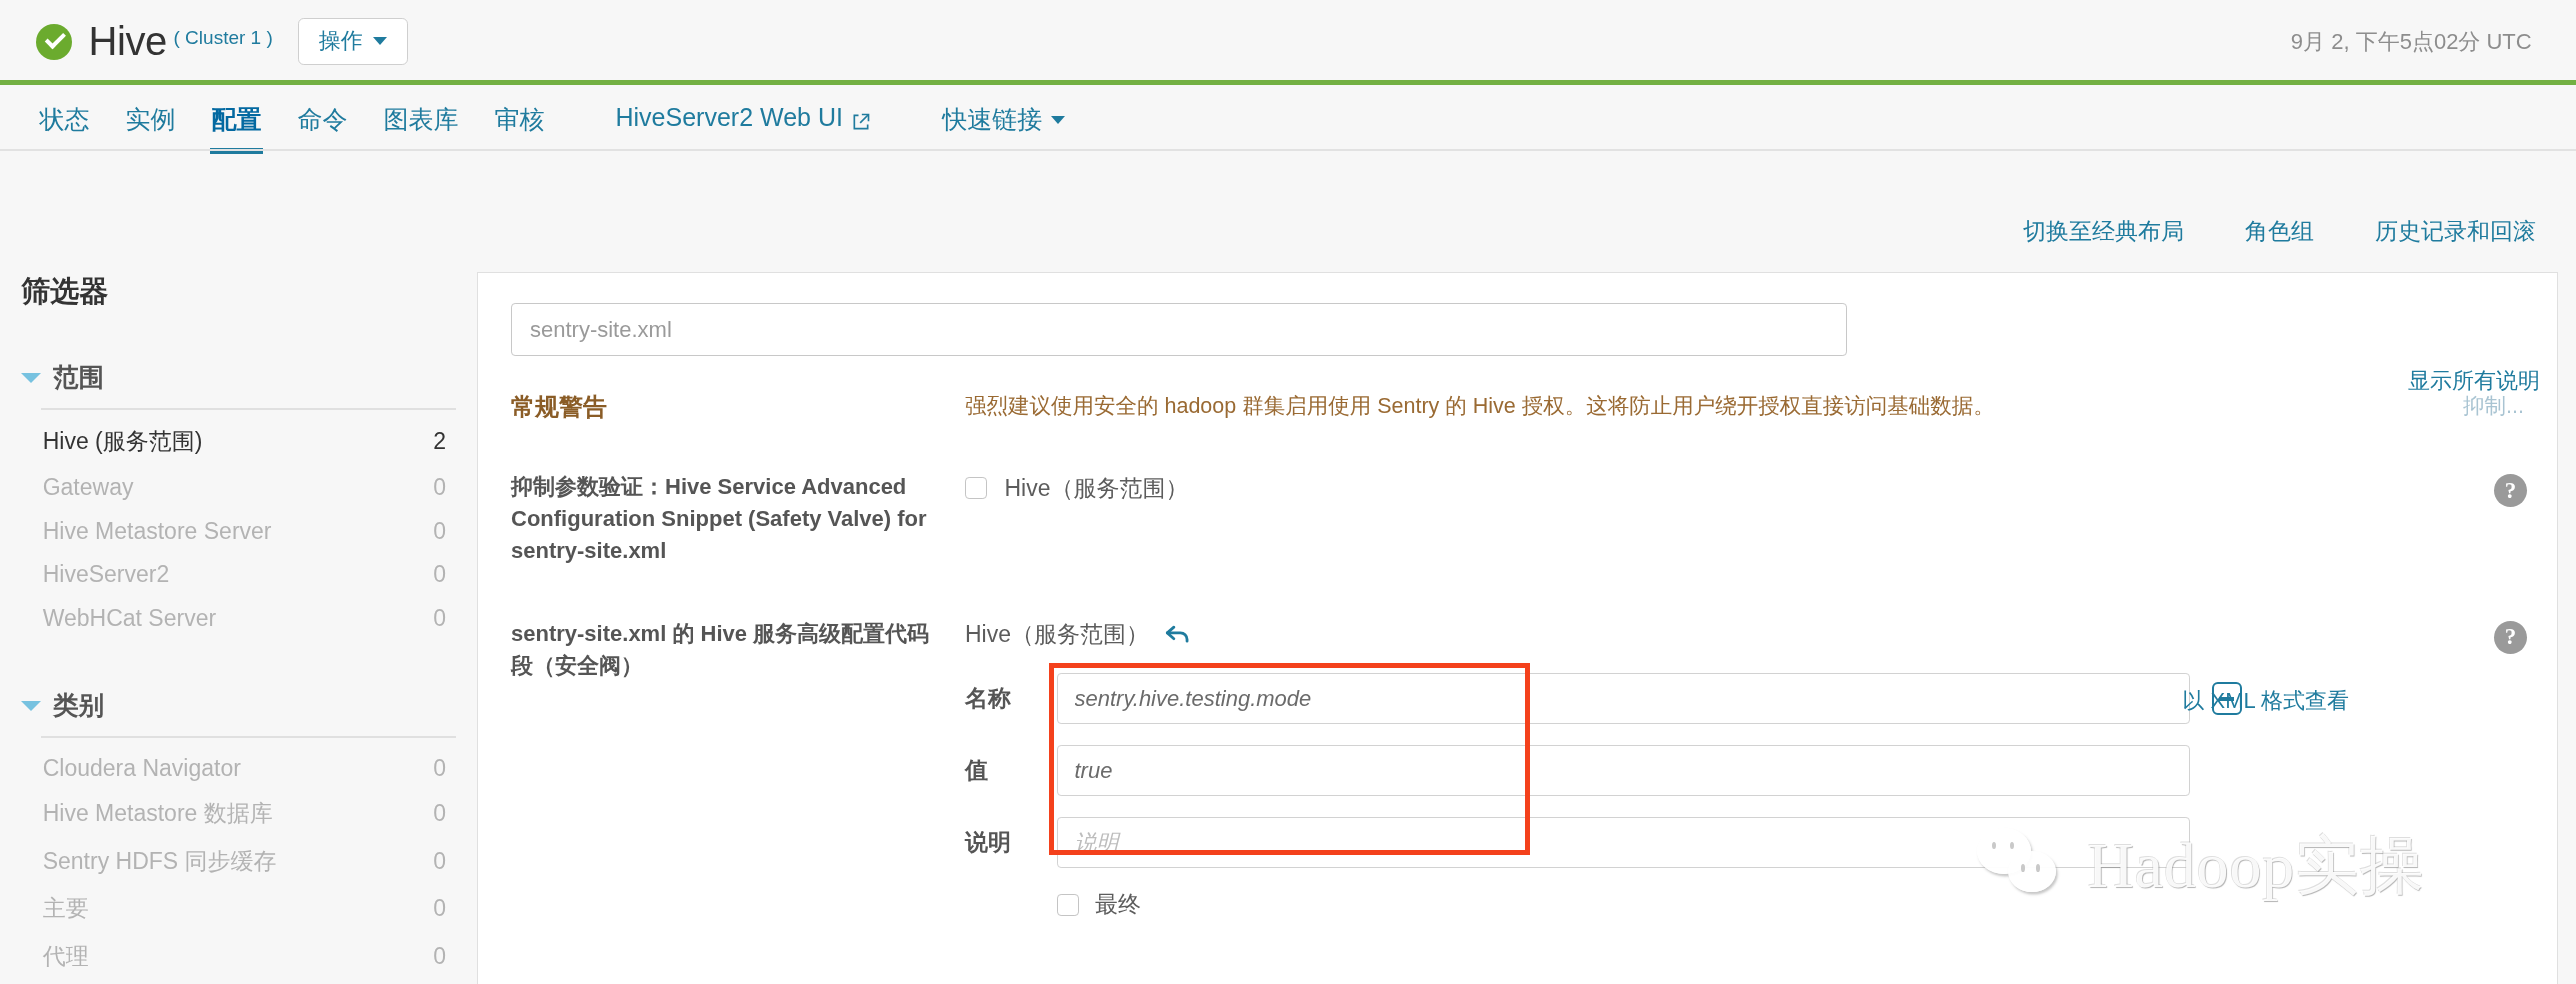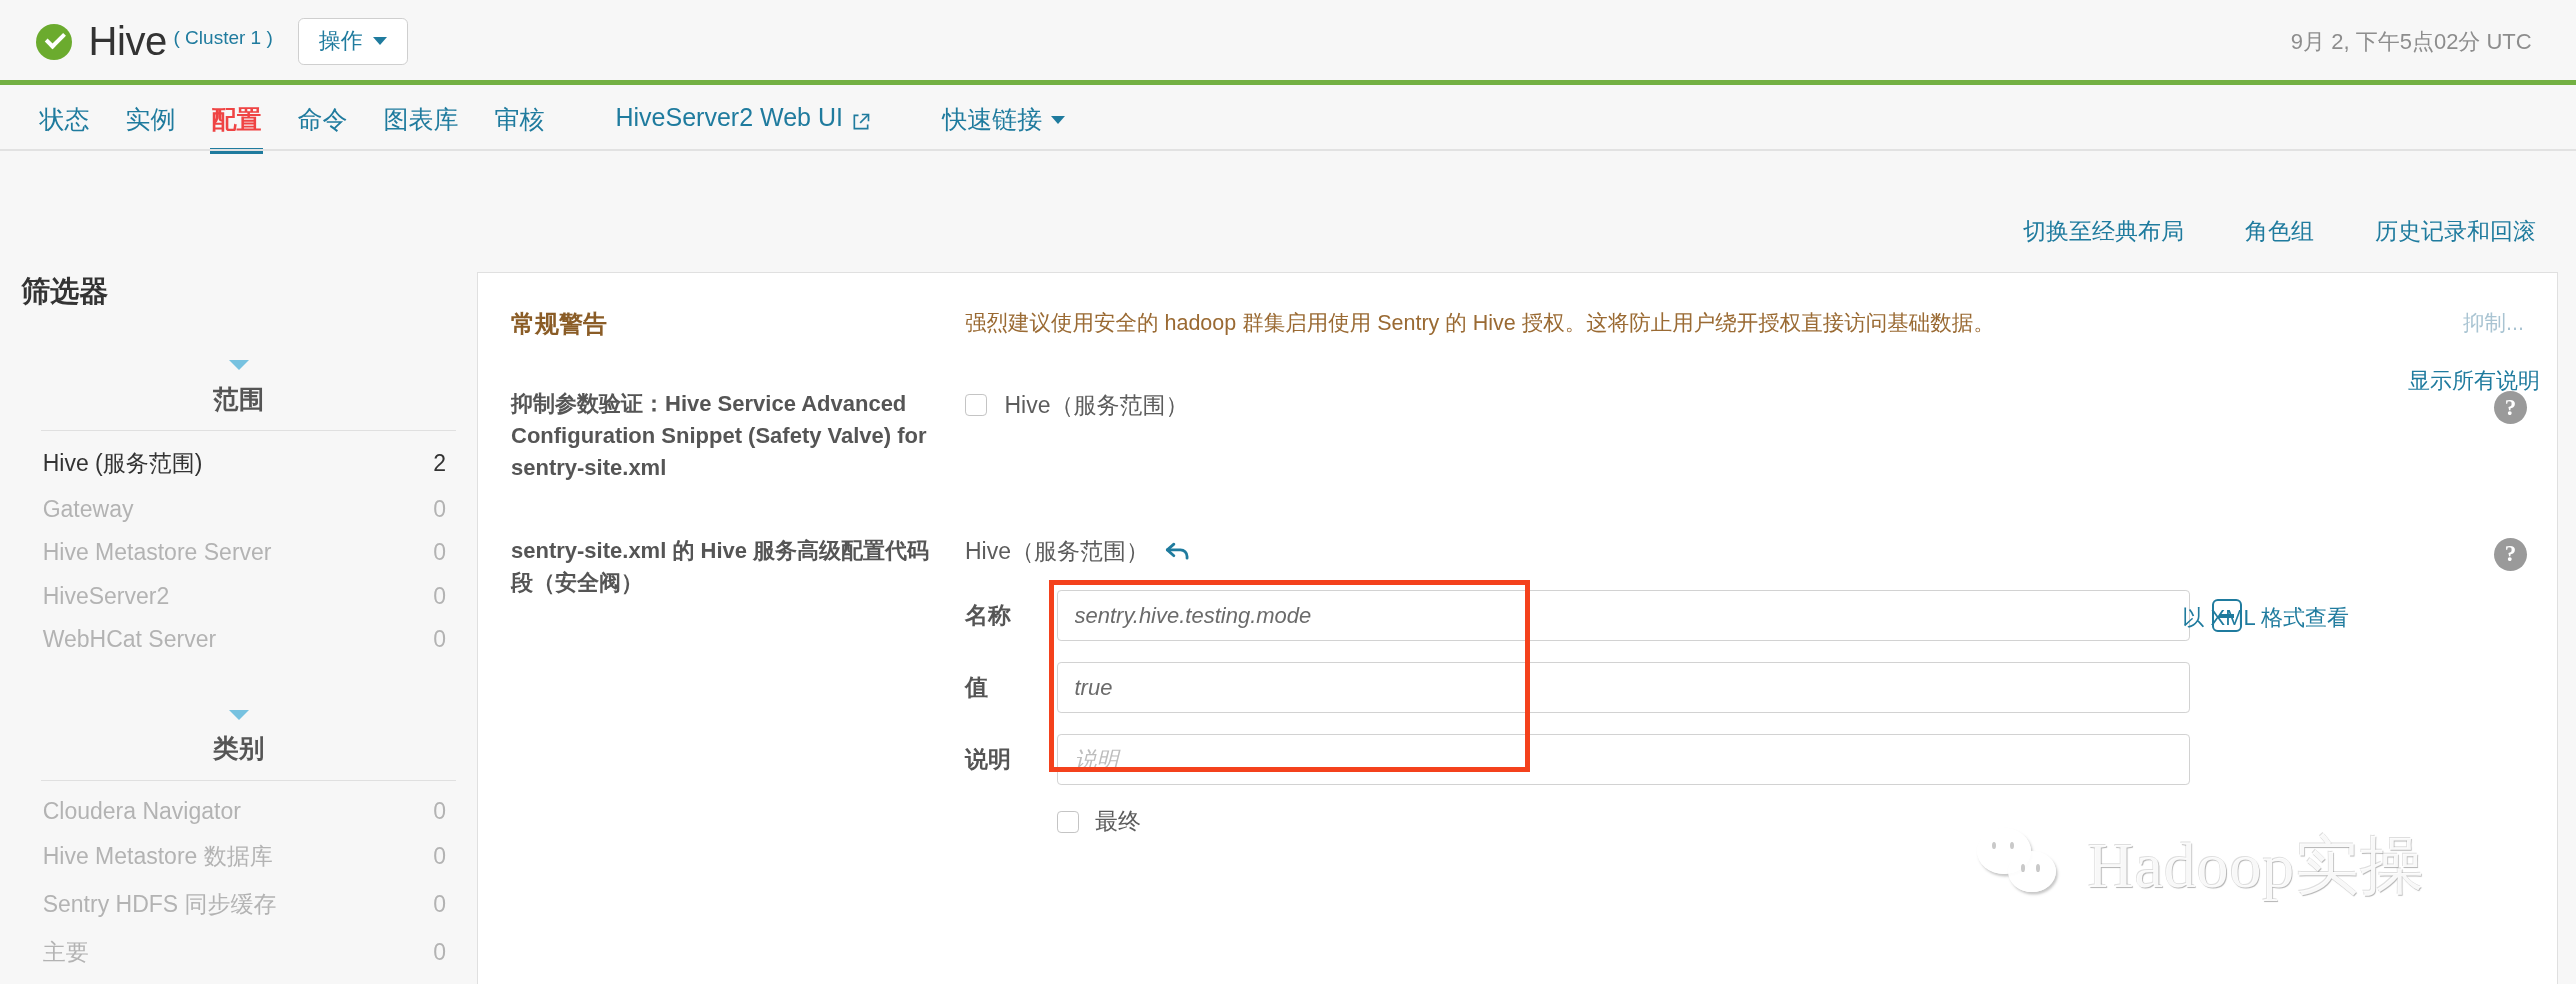--- a/index.html
+++ b/index.html
@@ -52,21 +52,21 @@
   
   .navbar {
     position: absolute; top: 85px; left: 0; width: 2532px; height: 66px;
     background: #f7f7f7; display: flex; align-items: flex-start;
     padding: 18px 0 0 21.5px; gap: 0;
   }
   .nav-item {
     font-size: 25px; color: #1f7b9e; padding: 0 18px 18px 18px;
     cursor: pointer; position: relative; white-space: nowrap;
   }
-  .nav-item.active { color: #ef4444; font-weight: bold; }
+  .nav-item.active { color: #0369a1; font-weight: bold; }
   .nav-item.active::after {
     content: ""; position: absolute; left: 16.5px; right: 16.5px; bottom: 0;
     height: 5.8px; background: #1f7b9e;
   }
   .nav-item.wide { margin-left: 35px; display: flex; align-items: center; gap: 8.3px; }
   .ext-icon { display: inline-block; width: 20px; height: 20px; position: relative; top: 1.7px; }
   .navbar-bottom-line {
     position: absolute; top: 149px; left: 0; width: 2576px; height: 1.7px; background: #e2e2e2;
   }
 
@@ -76,21 +76,21 @@
     display: flex; gap: 61px; font-size: 23px; color: #1f7b9e;
   }
   .action-links span { cursor: pointer; white-space: nowrap; }
 
   
   .sidebar { position: absolute; top: 272px; left: 18px; width: 438px; }
   .sidebar-title { font-size: 29px; font-weight: bold; color: #333; padding-left: 3.3px; }
   .facet { margin-top: 48px; }
   .facet-head {
     display: flex; align-items: center; gap: 11.6px; padding-left: 3.3px;
-    font-size: 25.6px; color: #555; font-weight: bold; flex-direction: column;
+    font-size: 25.6px; color: #555; font-weight: bold;
   }
   .chev {
     width: 0; height: 0; border-left: 10px solid transparent;
     border-right: 10px solid transparent; border-top: 10.7px solid #77c2e0;
   }
   .facet-rule { margin: 13.2px 0 0 23px; height: 1.7px; background: #e0e0e0; }
   .facet-list { margin-left: 23px; padding-top: 8.3px; }
   .facet-row {
     display: flex; justify-content: space-between; align-items: center;
     padding: 8.3px 10px 8.3px 1.7px; font-size: 23px; color: #b3b3b3; cursor: pointer;
@@ -307,20 +307,23 @@
           
           
         </div>
 
       </div>
     </div>
   </div>
 
   <div class="card">
 
+    <div class="search-wrap">
+      <input class="search-input" type="text" value="sentry-site.xml" style="">
+    </div>
 
     <div class="warn-row">
       <div class="warn-label">常规警告</div>
       <div class="warn-text">强烈建议使用安全的 hadoop 群集启用使用 Sentry 的 Hive 授权。这将防止用户绕开授权直接访问基础数据。</div>
       <div class="warn-suppress">抑制...</div>
     </div>
 
     <div class="prop-row" style="margin-top:48px;">
       <div class="prop-label">抑制参数验证：Hive Service Advanced Configuration Snippet (Safety Valve) for sentry-site.xml</div>
       <div class="prop-body">

